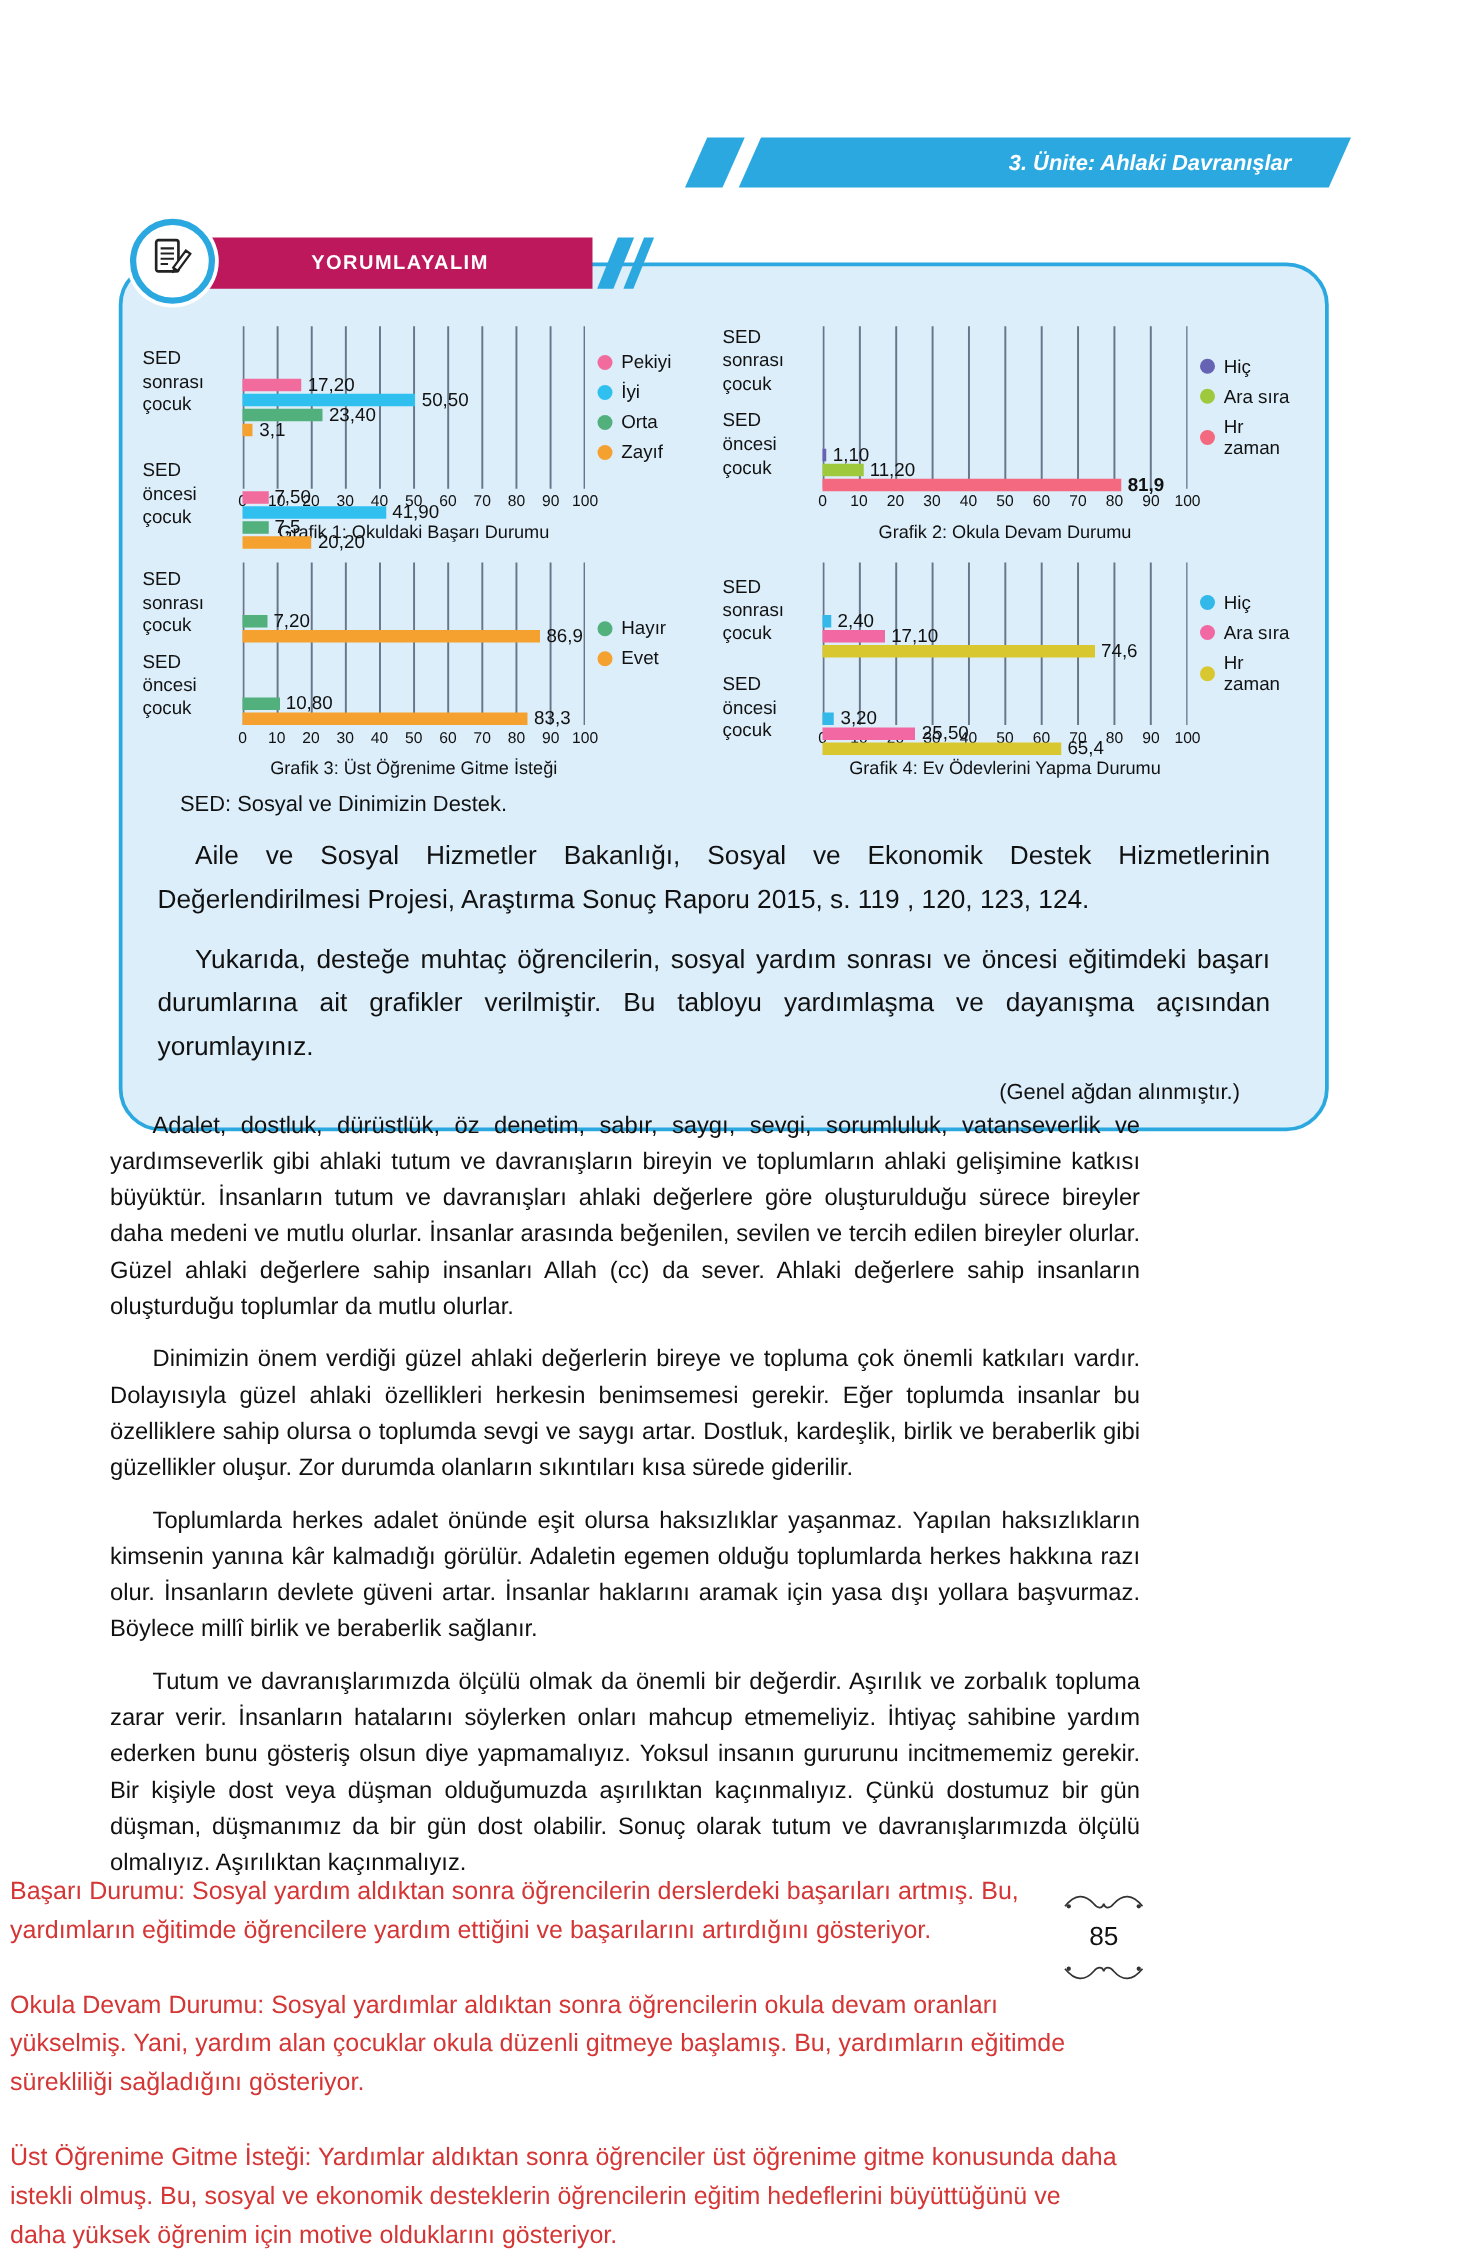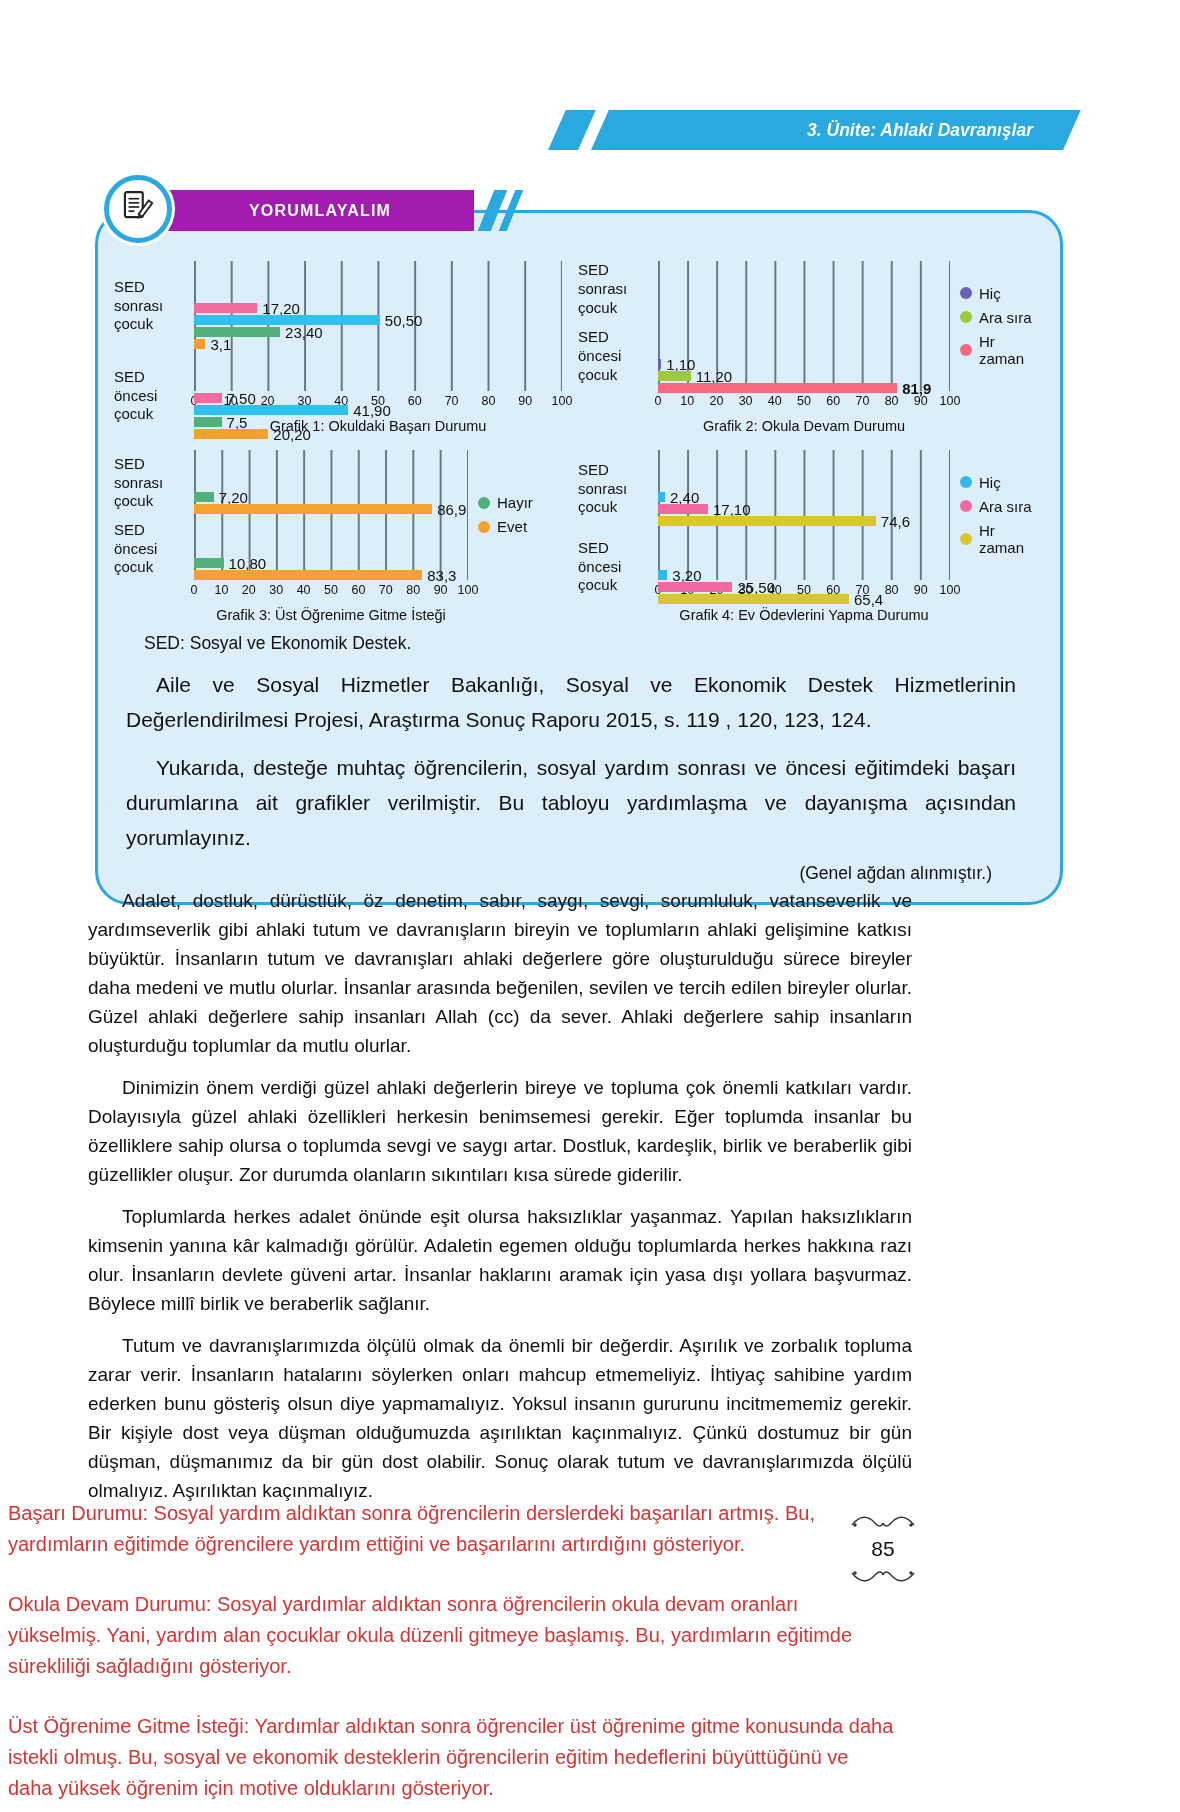--- a/index.html
+++ b/index.html
@@ -27,21 +27,21 @@
     position:absolute; left:95px; top:210px; width:968px;
     background:#dceefa; border:3px solid #2aa8df; border-radius:34px;
     padding:48px 16px 14px;
   }
   .header-circle {
     position:absolute; left:6px; top:-38px; width:68px; height:68px; border-radius:50%;
     background:#fff; border:5px solid #2aa8df; box-shadow:0 0 0 3px #fff;
     display:flex; align-items:center; justify-content:center; z-index:2;
   }
   .header-bar {
-    position:absolute; left:68px; top:-23px; height:41px; width:308px; background:#a21caf;
+    position:absolute; left:68px; top:-23px; height:41px; width:308px; background:#be185d;
     display:flex; align-items:center; justify-content:center; z-index:1;
   }
   .header-bar span { color:#fff; font-weight:bold; font-size:16px; letter-spacing:1.2px; }
   .header-slash { position:absolute; top:-23px; height:41px; background:#2aa8df; transform:skewX(-22deg); }
   .slash-1 { left:388px; width:13px; }
   .slash-2 { left:409px; width:8px; }
 
   
   .charts-grid { display:grid; grid-template-columns:1fr 1.04fr; column-gap:16px; row-gap:16px; }
   .chart { display:flex; }
@@ -173,20 +173,38 @@
               <span class="tick" style="left: 40%;">40</span>
               <span class="tick" style="left: 50%;">50</span>
               <span class="tick" style="left: 60%;">60</span>
               <span class="tick" style="left: 70%;">70</span>
               <span class="tick" style="left: 80%;">80</span>
               <span class="tick" style="left: 90%;">90</span>
               <span class="tick" style="left: 100%;">100</span>
             </div>
             <div class="caption">Grafik 1: Okuldaki Başarı Durumu</div>
           </div>
+          <div class="legend">
+            <div class="legend-item">
+              <span class="dot" style="background: rgb(242, 107, 157);"></span>
+              <span class="legend-label">Pekiyi</span>
+            </div>
+            <div class="legend-item">
+              <span class="dot" style="background: rgb(47, 192, 240);"></span>
+              <span class="legend-label">İyi</span>
+            </div>
+            <div class="legend-item">
+              <span class="dot" style="background: rgb(82, 176, 124);"></span>
+              <span class="legend-label">Orta</span>
+            </div>
+            <div class="legend-item">
+              <span class="dot" style="background: rgb(245, 161, 47);"></span>
+              <span class="legend-label">Zayıf</span>
+            </div>
+          </div>
         </div>
       <div class="chart">
           <div class="chart-left">
             <div class="plot">
               <div class="grid-overlay"></div>
               <div class="grp">
                 <div class="grp-label">SED sonrası çocuk</div>
               </div>
               <div class="grp">
                 <div class="grp-label">SED öncesi çocuk</div>
@@ -357,21 +375,21 @@
               <span class="legend-label">Ara sıra</span>
             </div>
             <div class="legend-item">
               <span class="dot" style="background: rgb(217, 199, 47);"></span>
               <span class="legend-label">Hr zaman</span>
             </div>
           </div>
         </div>
     </div>
 
-    <div class="sed-note">SED: Sosyal ve Ekonomik Destek.</div>
+    <div class="sed-note">SED: Sosyal ve Dinimizin Destek.</div>
     <p class="box-para">Aile ve Sosyal Hizmetler Bakanlığı, Sosyal ve Ekonomik Destek Hizmetlerinin Değerlendirilmesi Projesi, Araştırma Sonuç Raporu 2015, s. 119 , 120, 123, 124.</p>
     <p class="box-para">Yukarıda, desteğe muhtaç öğrencilerin, sosyal yardım sonrası ve öncesi eğitimdeki başarı durumlarına ait grafikler verilmiştir. Bu tabloyu yardımlaşma ve dayanışma açısından yorumlayınız.</p>
     <div class="attribution">(Genel ağdan alınmıştır.)</div>
   </div>
 
   <div class="body-text">
     <p>Adalet, dostluk, dürüstlük, öz denetim, sabır, saygı, sevgi, sorumluluk, vatanseverlik ve yardımseverlik gibi ahlaki tutum ve davranışların bireyin ve toplumların ahlaki gelişimine katkısı büyüktür. İnsanların tutum ve davranışları ahlaki değerlere göre oluşturulduğu sürece bireyler daha medeni ve mutlu olurlar. İnsanlar arasında beğenilen, sevilen ve tercih edilen bireyler olurlar. Güzel ahlaki değerlere sahip insanları Allah (cc) da sever. Ahlaki değerlere sahip insanların oluşturduğu toplumlar da mutlu olurlar.</p>
     <p>Dinimizin önem verdiği güzel ahlaki değerlerin bireye ve topluma çok önemli katkıları vardır. Dolayısıyla güzel ahlaki özellikleri herkesin benimsemesi gerekir. Eğer toplumda insanlar bu özelliklere sahip olursa o toplumda sevgi ve saygı artar. Dostluk, kardeşlik, birlik ve beraberlik gibi güzellikler oluşur. Zor durumda olanların sıkıntıları kısa sürede giderilir.</p>
     <p>Toplumlarda herkes adalet önünde eşit olursa haksızlıklar yaşanmaz. Yapılan haksızlıkların kimsenin yanına kâr kalmadığı görülür. Adaletin egemen olduğu toplumlarda herkes hakkına razı olur. İnsanların devlete güveni artar. İnsanlar haklarını aramak için yasa dışı yollara başvurmaz. Böylece millî birlik ve beraberlik sağlanır.</p>
     <p>Tutum ve davranışlarımızda ölçülü olmak da önemli bir değerdir. Aşırılık ve zorbalık topluma zarar verir. İnsanların hatalarını söylerken onları mahcup etmemeliyiz. İhtiyaç sahibine yardım ederken bunu gösteriş olsun diye yapmamalıyız. Yoksul insanın gururunu incitmememiz gerekir. Bir kişiyle dost veya düşman olduğumuzda aşırılıktan kaçınmalıyız. Çünkü dostumuz bir gün düşman, düşmanımız da bir gün dost olabilir. Sonuç olarak tutum ve davranışlarımızda ölçülü olmalıyız. Aşırılıktan kaçınmalıyız.</p>

